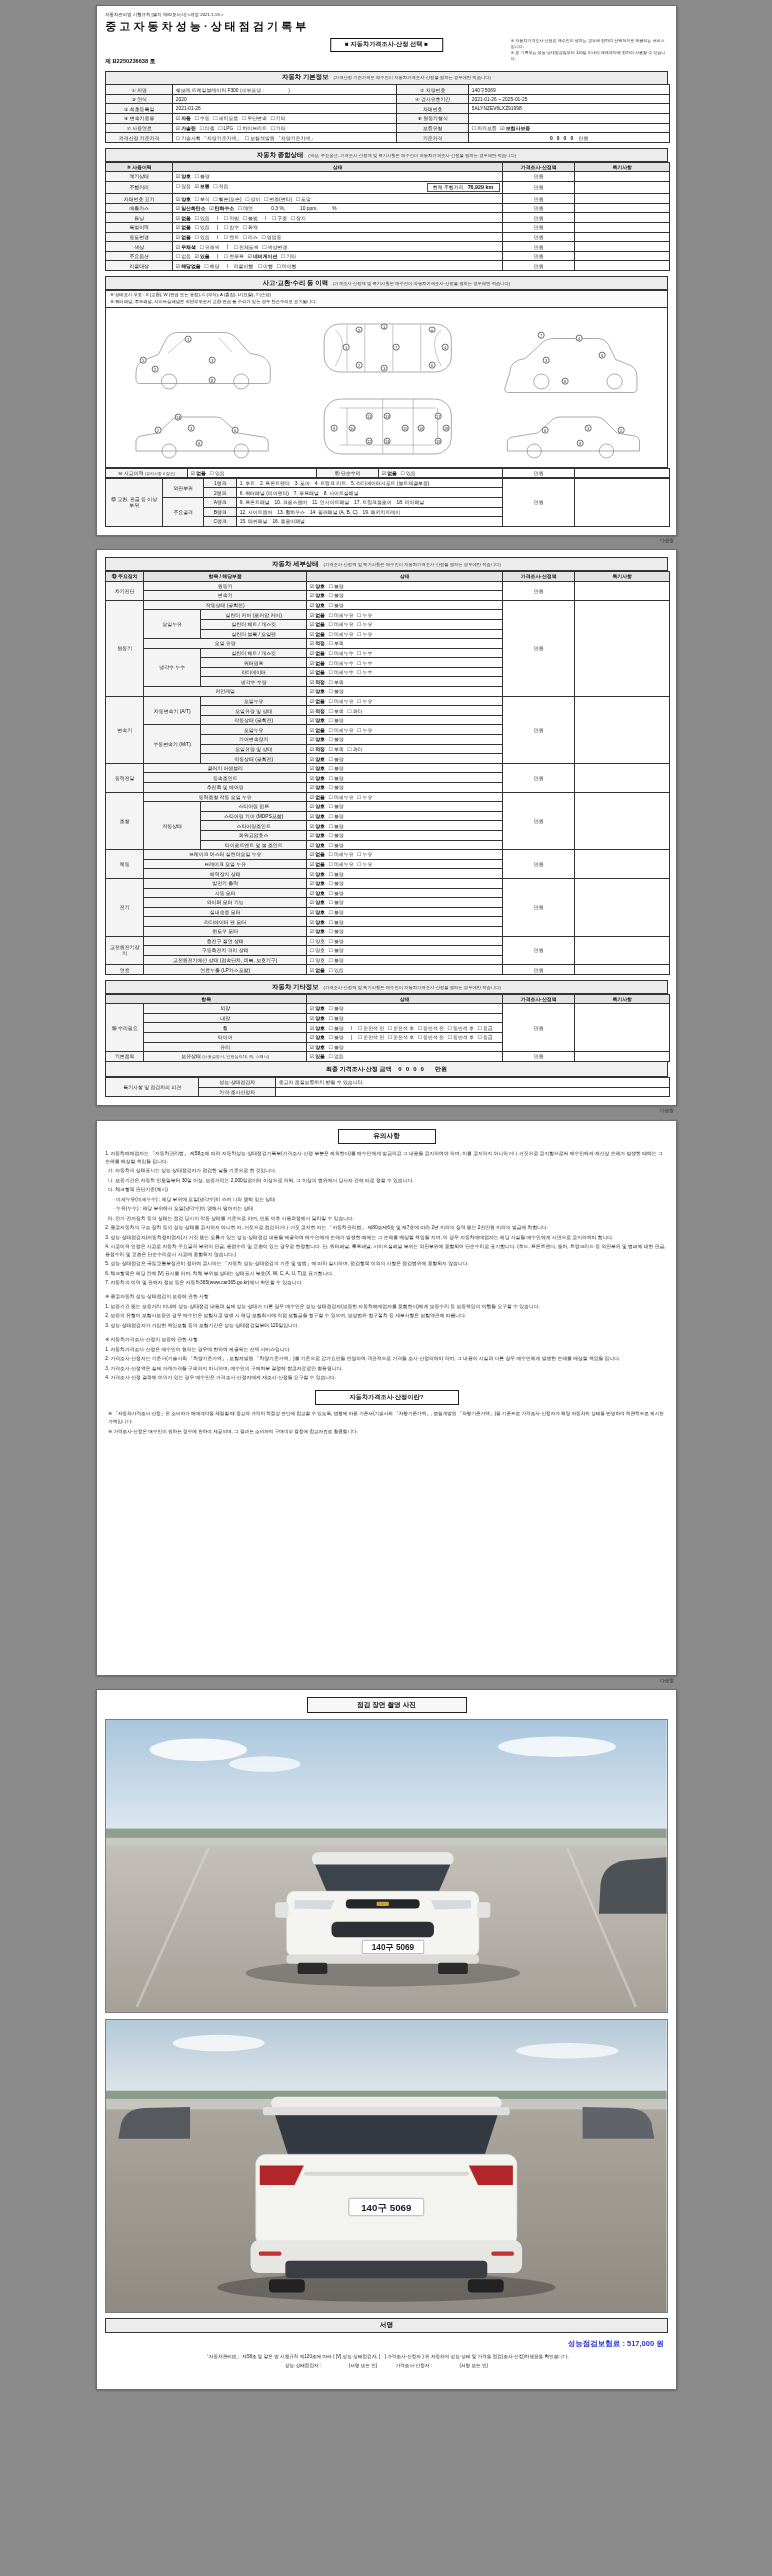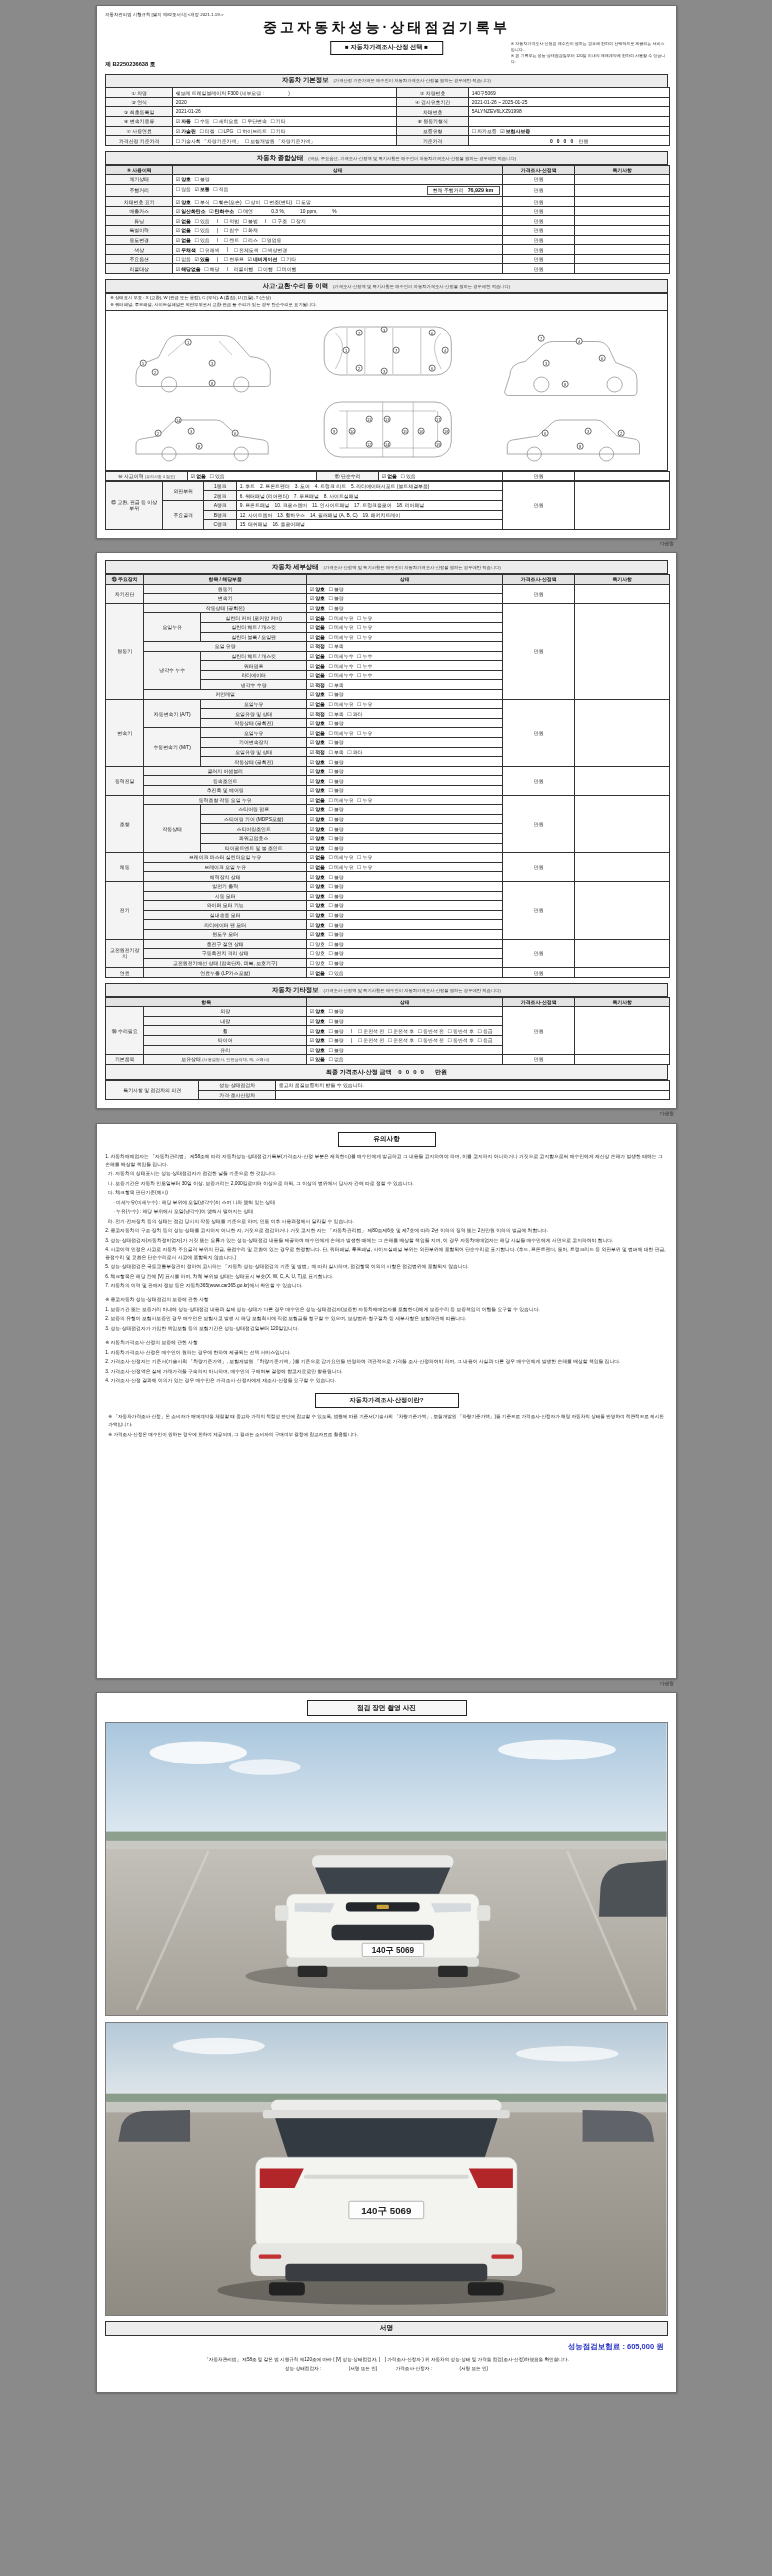--- a/index.html
+++ b/index.html
@@ -2,21 +2,21 @@
 <html style="font-size:8.2px"><head>
 <meta charset="utf-8">
 <style>
 *{box-sizing:border-box;margin:0;padding:0}
 html,body{width:773px}
 body{height:2576px;background:#8a8a8a;font-family:"Liberation Sans","DejaVu Sans",sans-serif;color:#101010;overflow:hidden}
 .page{width:581px;margin:0 auto;padding-top:4.6px}
 .panel{background:#fff;border:0.5px solid #6f6f6f;box-shadow:0 0.5px 2.1px rgba(0,0,0,.45);padding:6.2px 8.2px 8.2px;position:relative}
 .after-panel{font-size:4.6px;color:#1d1d1d;text-align:right;padding:2.1px 3.1px 6.2px}
 .form-ref{font-size:4.4px;color:#222;margin-bottom:1px}
-.doc-title{text-align:center;font-size:14px;letter-spacing:3.1px;font-weight:bold;margin:2.1px 0 4.1px}
+.doc-title{text-align:left;font-size:11px;letter-spacing:3.1px;font-weight:bold;margin:2.1px 0 4.1px}
 .head-mid{position:relative;height:17.5px;margin-bottom:1px}
 .select-box{position:absolute;left:50%;transform:translateX(-50%);border:0.8px solid #111;padding:1.5px 14.4px;font-weight:bold;font-size:6.2px;background:#fff}
 .head-notes{position:absolute;right:0;top:0.5px;width:157px;font-size:4px;line-height:1.5;color:#222}
 .doc-no{font-size:5.7px;font-weight:bold;margin:2.1px 0 4.1px}
 .sec-head{border:0.5px solid #333;background:#ececec;text-align:center;padding:1.5px 0;font-size:6.4px;font-weight:bold;margin-top:5.2px}
 .sec-head .sec-sub{font-weight:normal;font-size:4.3px;color:#333;margin-left:3.1px}
 table.t{width:100%;border-collapse:collapse;table-layout:fixed;margin-top:-0.5px}
 .t th,.t td{border:0.5px solid #333;font-size:4.9px;padding:1.3px 2.6px;vertical-align:middle;word-break:break-all}
 .t .lb{background:#f4f4f4;text-align:center}
 .t .hd{background:#e3e3e3;text-align:center;font-weight:bold}
@@ -749,21 +749,21 @@
         <rect x="282" y="430" width="530" height="64" rx="16" fill="#e6e6e3"></rect>
         <rect x="350" y="470" width="394" height="34" rx="8" fill="#3a3e42"></rect>
         <rect x="298" y="452" width="44" height="8" rx="3" fill="#c23333"></rect>
         <rect x="752" y="452" width="44" height="8" rx="3" fill="#c23333"></rect>
         <rect x="318" y="506" width="70" height="26" rx="8" fill="#222222"></rect>
         <rect x="706" y="506" width="70" height="26" rx="8" fill="#222222"></rect>
       </g>
     </svg>
 
     <div class="sign-bar">서명</div>
-    <div class="premium">성능점검보험료 : 605,000 원</div>
+    <div class="premium">성능점검보험료 : 517,000 원</div>
     <div class="sign-lines">
       <div>「자동차관리법」 제58조 및 같은 법 시행규칙 제120조에 따라 ( [V] 성능·상태점검자, [　] 가격조사·산정자 ) 위 자동차의 성능·상태 및 가격을 점검(조사·산정)하였음을 확인합니다.</div>
       <div>성능·상태점검자 :　　　　　　(서명 또는 인)　　　　가격조사·산정자 :　　　　　　(서명 또는 인)</div>
     </div>
   </div>
 
 </div>
 
 
 </body></html>

